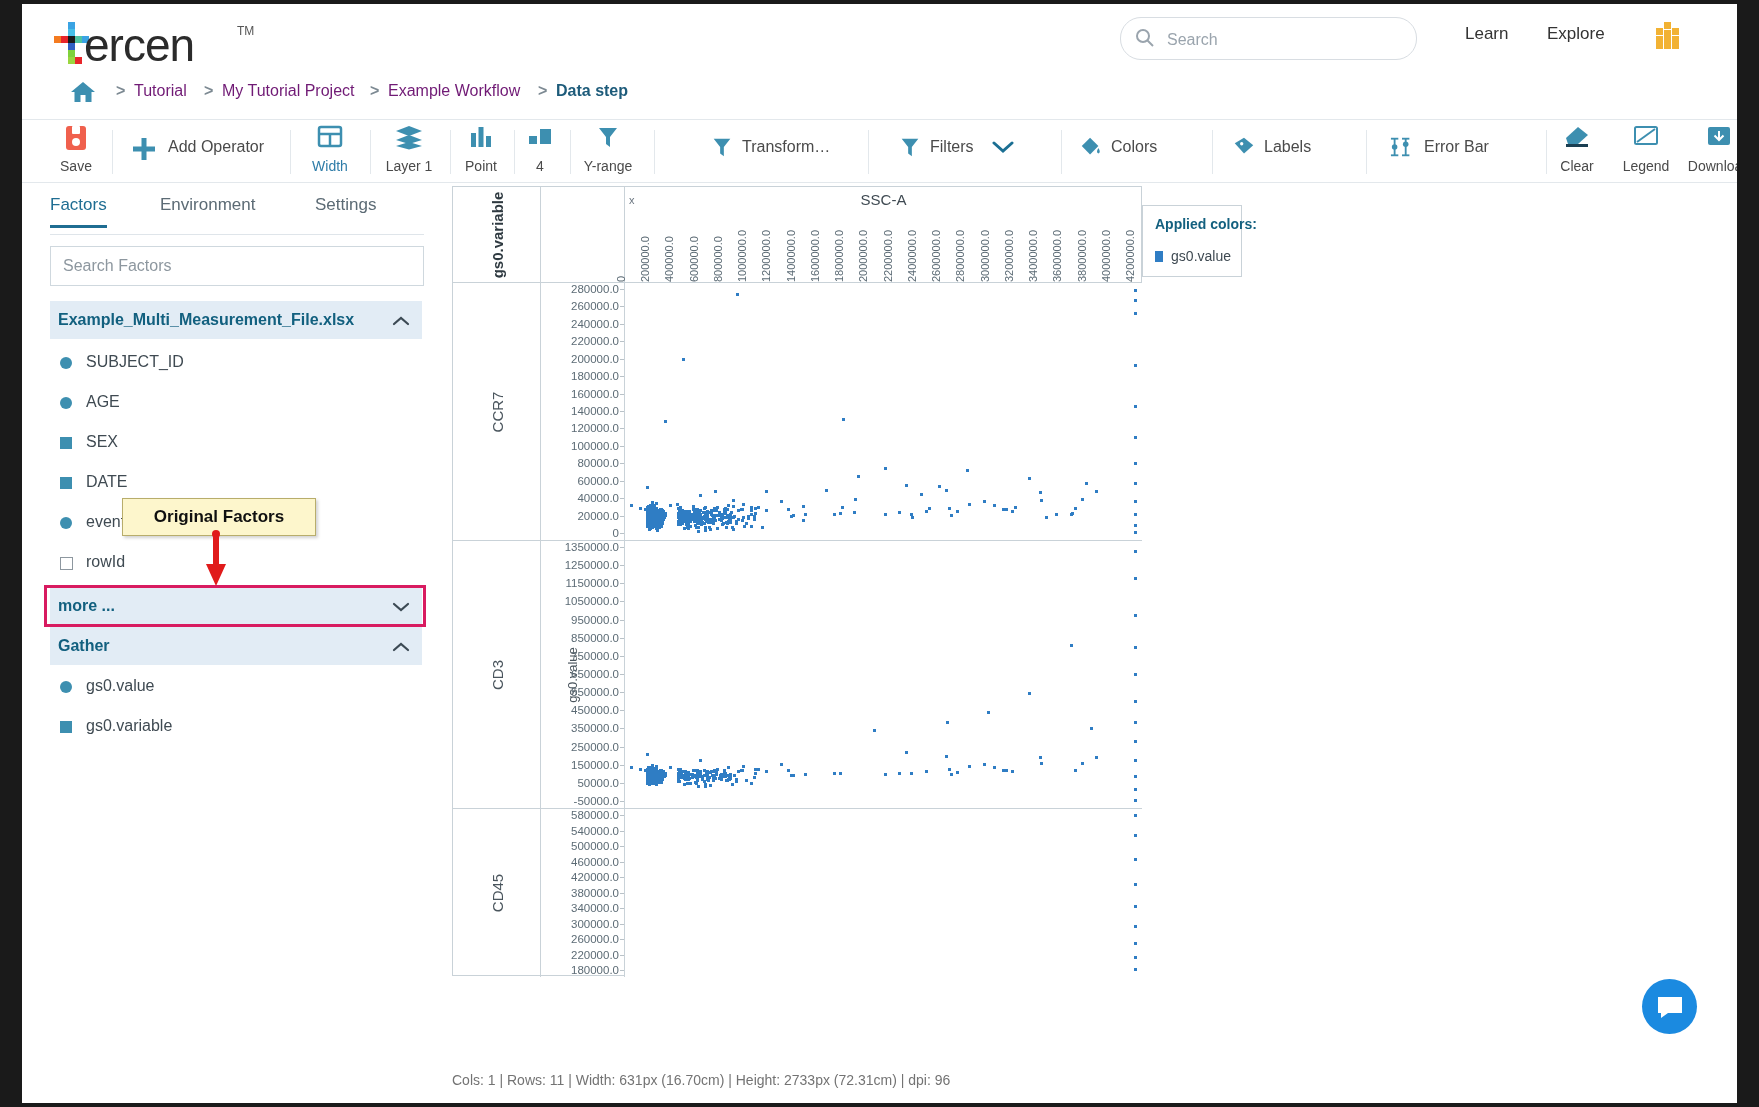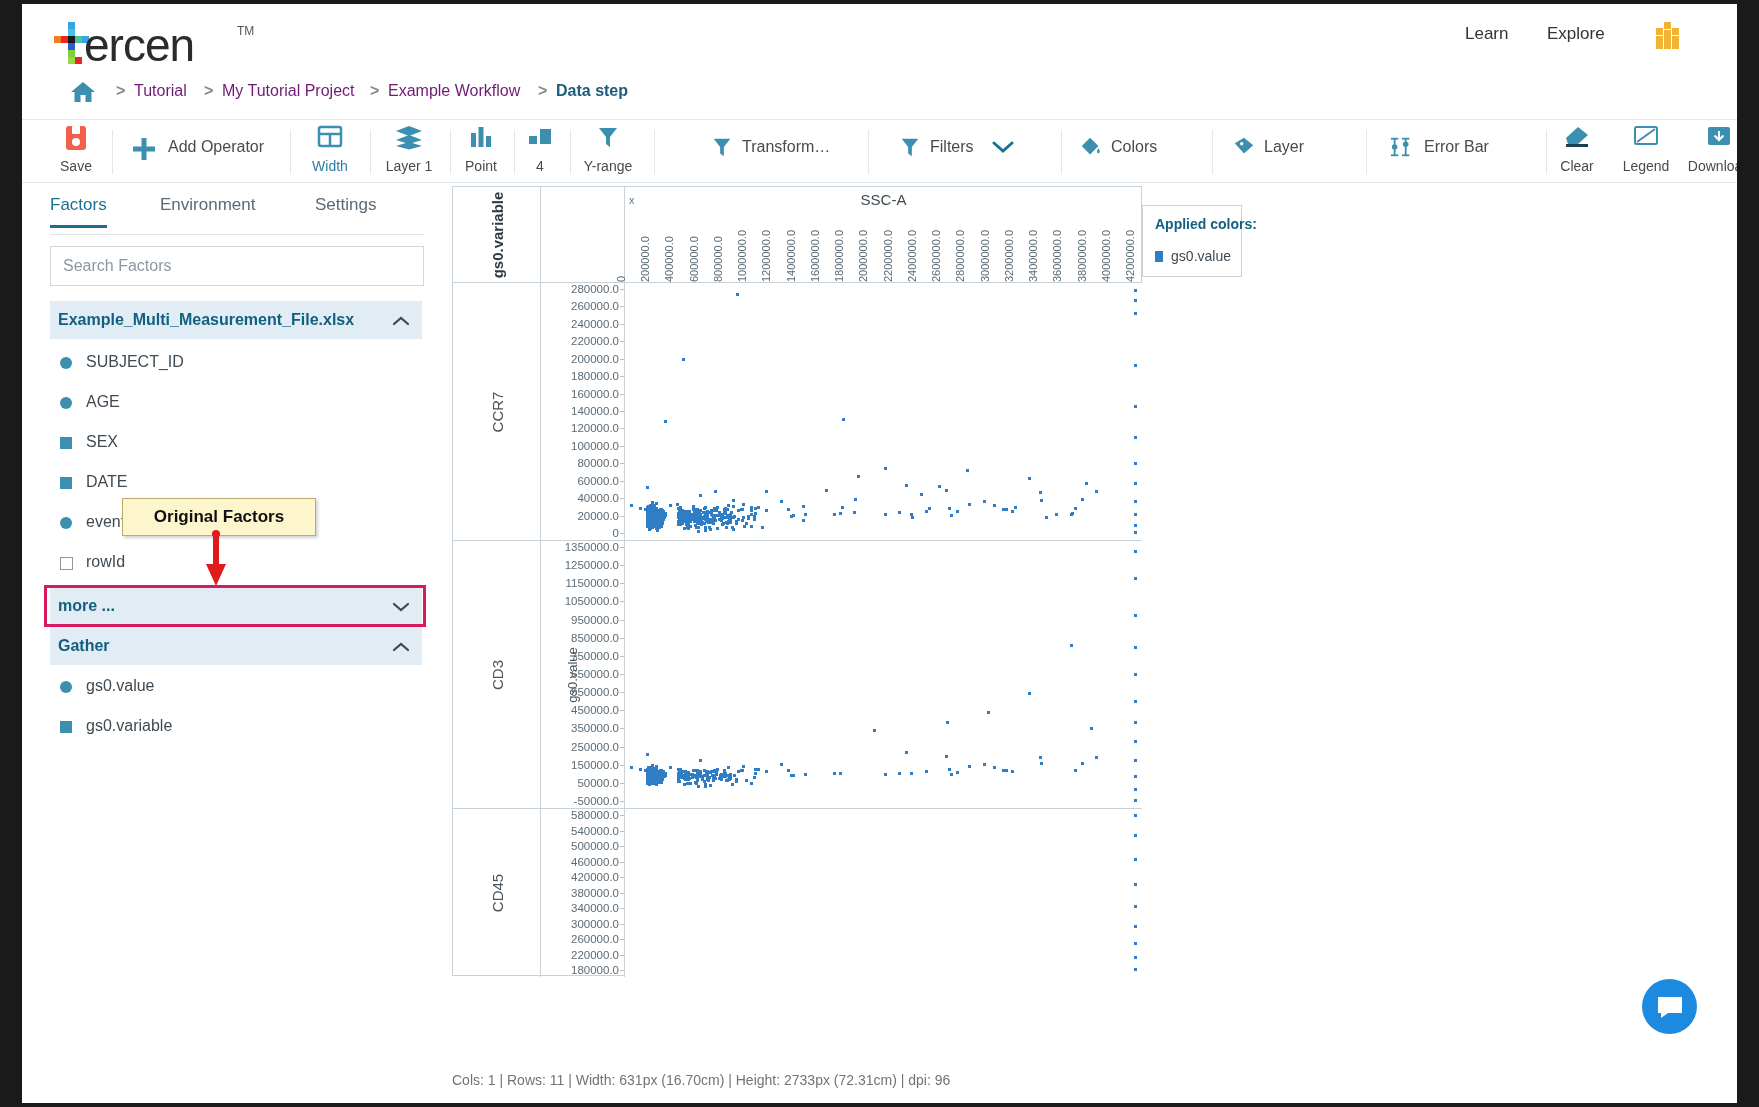--- a/index.html
+++ b/index.html
@@ -151,20 +151,29 @@
         <i style="left:28px;top:14px;width:7px;height:7px;background:#3aa3e3;"></i>
         <i style="left:14px;top:21px;width:7px;height:7px;background:#2f5fc4;"></i>
         <i style="left:14px;top:28px;width:7px;height:7px;background:#7fd13b;"></i>
         <i style="left:14px;top:35px;width:7px;height:7px;background:#9ad63f;"></i>
         <i style="left:21px;top:35px;width:7px;height:7px;background:#e8252a;"></i>
       </div>
       <div class="logo-text">ercen</div>
       <div class="logo-tm">TM</div>
     </div>
 
+    <div class="search-box">
+      <span class="search-icon">
+        <svg width="20" height="20" viewBox="0 0 20 20">
+            <circle cx="8" cy="8" r="6" fill="none" stroke="#9aa4ad" stroke-width="2"></circle>
+            <line x1="12.5" y1="12.5" x2="18" y2="18" stroke="#9aa4ad" stroke-width="2"></line>
+          </svg>
+      </span>
+      <input class="search-input" value="" placeholder="Search" style="">
+    </div>
 
     <div class="navlink" id="nav-learn">Learn</div>
     <div class="navlink" id="nav-explore">Explore</div>
 
     <div class="avatar">
       <i style="left:4px;top:8px;width:7px;height:7px;background:#f2b233;"></i>
       <i style="left:12px;top:2px;width:7px;height:7px;background:#f2b233;"></i>
       <i style="left:20px;top:8px;width:7px;height:7px;background:#f2b233;"></i>
       <i style="left:4px;top:16px;width:7px;height:13px;background:#f2b233;"></i>
       <i style="left:12px;top:10px;width:7px;height:19px;background:#f2b233;"></i>
@@ -308,21 +317,21 @@
     </div>
     <div class="tb-hsep" style="left:1190px;"></div>
 
     <div class="tb-inline" style="left:1210px;width:135px;">
       <span class="ic">
         <svg width="24" height="24" viewBox="0 0 26 26">
             <path d="M3 9 L13 3 L23 11 L13 20 Z" fill="#3d8fb0"></path>
             <circle cx="10.5" cy="9.5" r="1.8" fill="#fff"></circle>
           </svg>
       </span>
-      <span class="tx" style="left:32px;">Layer</span>
+      <span class="tx" style="left:32px;">Labels</span>
     </div>
     <div class="tb-hsep" style="left:1344px;"></div>
 
     <div class="tb-inline" style="left:1368px;width:160px;">
       <span class="ic">
         <svg width="24" height="24" viewBox="0 0 26 26">
           <line x1="5" y1="4" x2="5" y2="22" stroke="#3d8fb0" stroke-width="2"></line>
           <line x1="1" y1="4" x2="9" y2="4" stroke="#3d8fb0" stroke-width="2"></line>
           <line x1="1" y1="22" x2="9" y2="22" stroke="#3d8fb0" stroke-width="2"></line>
           <circle cx="5" cy="13" r="3" fill="#3d8fb0"></circle>

